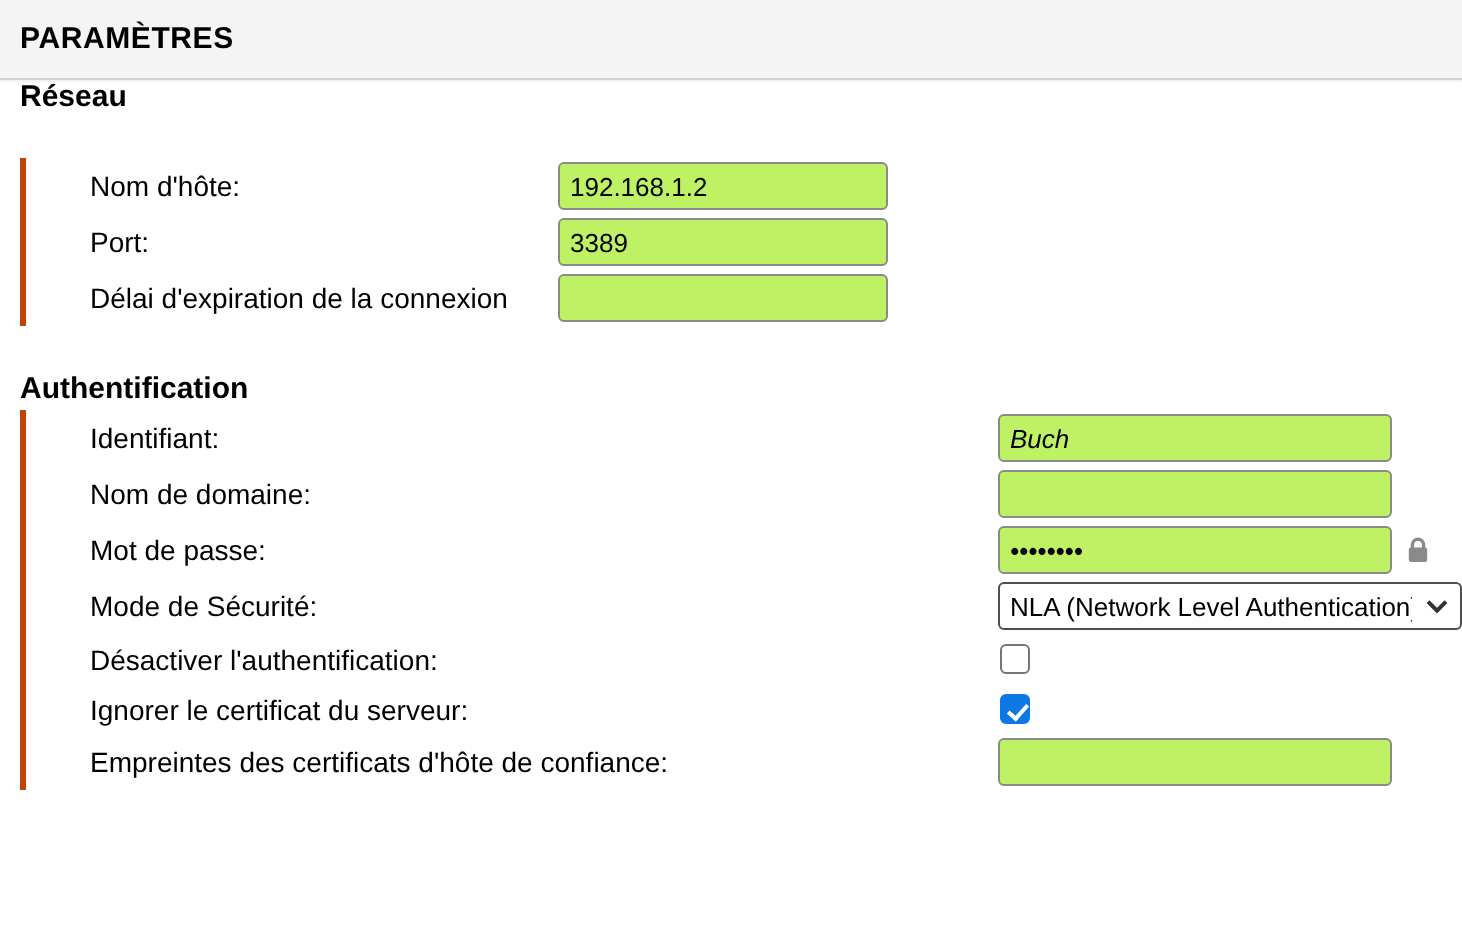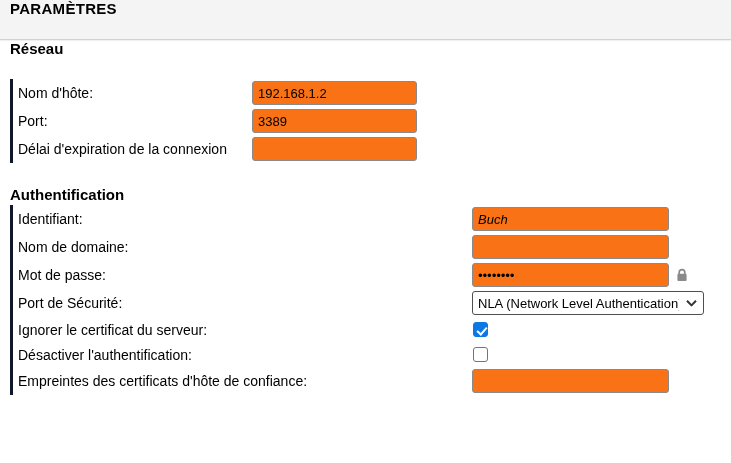--- a/index.html
+++ b/index.html
@@ -6,47 +6,47 @@
   html, body { margin: 0; padding: 0; }
   body {
     width: 731px; height: 463px; overflow: hidden;
     background: #ffffff; color: #000000;
     font-family: "Liberation Sans", sans-serif;
   }
   .titlebar {
     height: 40px; background: #f4f4f4;
     border-bottom: 1px solid #d2d2d2;
     box-shadow: 0 1px 1px rgba(0,0,0,0.06);
-    padding: 0 10px; display: flex; align-items: flex-start;
+    padding: 0 10px; display: flex; align-items: center;
   }
   .titlebar h1 {
     margin: 0; font-size: 15px; font-weight: bold; letter-spacing: 0.3px;
   }
   main { padding: 0 10px; }
   h2.section-title {
     font-size: 15px; font-weight: bold; margin: 0; line-height: 18px;
   }
   .sect-net  h2.section-title { }
   .sect-auth h2.section-title { margin-top: 23px; }
   .fields {
-    border-left: 3px solid #0f172a;
-    padding-left: 5px;
+    border-left: 3px solid #c2410c;
+    padding-left: 32px;
   }
   .sect-net  .fields { margin-top: 21px; }
   .sect-auth .fields { margin-top: 1px; }
   .row { display: flex; align-items: center; height: 28px; }
   .row.cb { height: 25px; }
   .lbl { font-size: 14px; white-space: nowrap; flex: 0 0 auto; }
   .sect-net  .lbl { width: 234px; }
   .sect-auth .lbl { width: 454px; }
   input.txt {
     width: 165px; height: 24px;
     border: 1px solid #8a8a8a; border-radius: 3px;
     padding: 0 5px; font-size: 13px; font-family: inherit;
-    background: #f97316; color: #000; outline: none;
+    background: #bef264; color: #000; outline: none;
   }
   .sect-auth input.txt { width: 197px; font-style: italic; }
   .pw-wrap { display: flex; align-items: center; }
   .lock-icon { margin-left: 7px; display: inline-flex; }
   .select-wrap { position: relative; display: inline-flex; }
   select.sel {
     appearance: none; -webkit-appearance: none;
     width: 232px; height: 24px;
     border: 1px solid #4f4f4f; border-radius: 3px;
     background: #fff; color: #000;
@@ -120,41 +120,41 @@
           <span class="lock-icon">
             <svg width="12" height="14" viewBox="0 0 12 14">
               <path d="M3.2 6 V4.4 a2.8 2.8 0 0 1 5.6 0 V6" stroke="#8a8a8a" stroke-width="1.7" fill="none"></path>
               <rect x="1.4" y="5.8" width="9.2" height="7.2" rx="1.1" fill="#8a8a8a"></rect>
             </svg>
           </span>
         </span>
       </div>
 
       <div class="row">
-        <label class="lbl">Port de Sécurité:</label>
+        <label class="lbl">Mode de Sécurité:</label>
         <span class="select-wrap">
           <select class="sel">
             <option>NLA (Network Level Authentication)</option>
           </select>
           <span class="chevron-wrap">
             <svg width="11" height="7" viewBox="0 0 11 7">
               <polyline points="1,1 5.5,5.6 10,1" stroke="#333333" stroke-width="2" fill="none"></polyline>
             </svg>
           </span>
         </span>
       </div>
 
       <div class="row cb">
-        <label class="lbl">Ignorer le certificat du serveur:</label>
-        <input class="chk" type="checkbox" checked="" style="">
+        <label class="lbl">Désactiver l'authentification:</label>
+        <input class="chk" type="checkbox" style="">
       </div>
 
       <div class="row cb">
-        <label class="lbl">Désactiver l'authentification:</label>
-        <input class="chk" type="checkbox" style="">
+        <label class="lbl">Ignorer le certificat du serveur:</label>
+        <input class="chk" type="checkbox" checked="" style="">
       </div>
 
 
       <div class="row">
         <label class="lbl">Empreintes des certificats d'hôte de confiance:</label>
         <input class="txt" type="text" value="" style="">
       </div>
 
     </div>
   </section>

